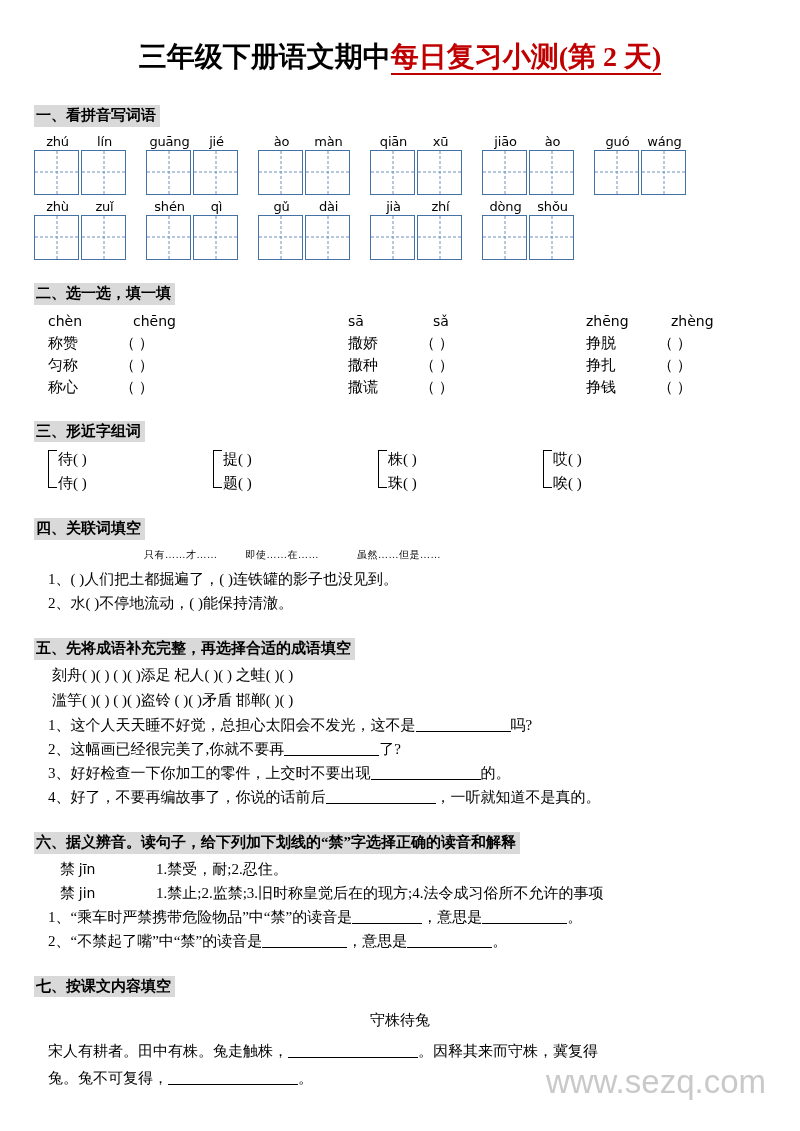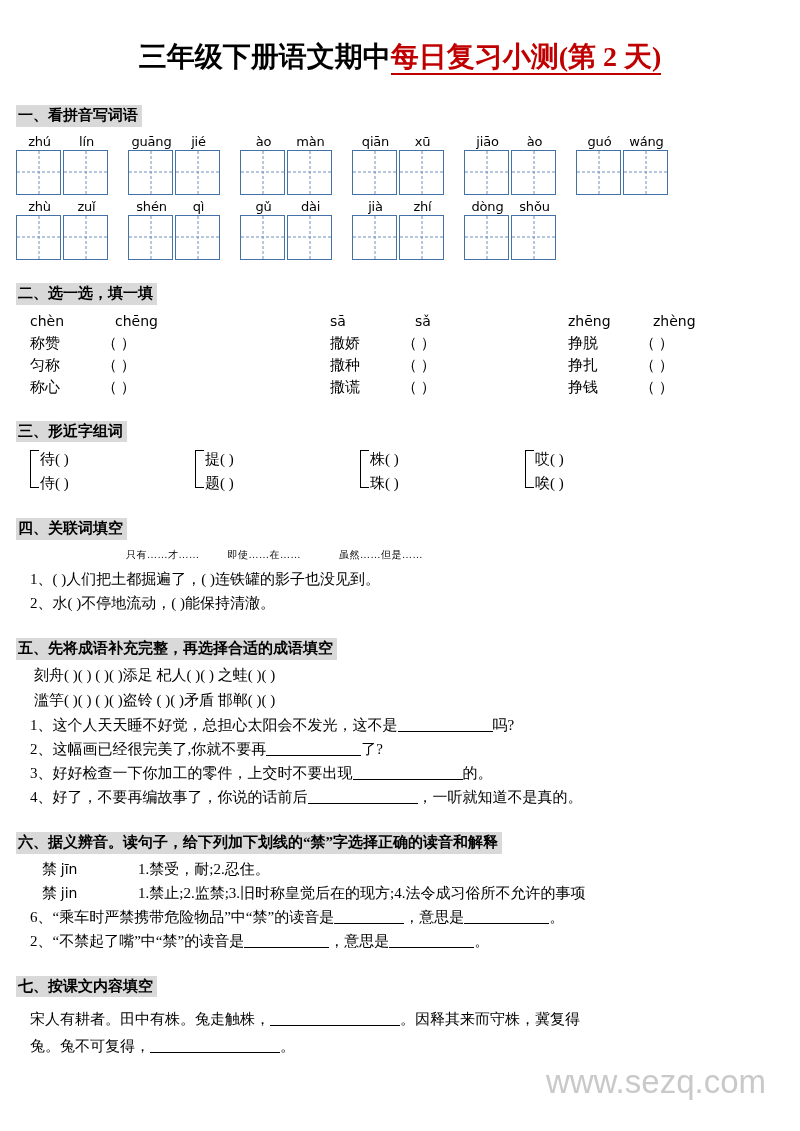--- a/index.html
+++ b/index.html
@@ -5,21 +5,21 @@
   * { box-sizing: border-box; }
   html, body { margin:0; padding:0; }
   body {
     width:800px; height:1131px;
     background:#ffffff;
     font-family:"Liberation Serif", "DejaVu Serif", serif;
     color:#000;
     position:relative;
     overflow:hidden;
   }
-  .page { position:relative; width:800px; height:1131px; padding:0 16px; }
+  .page { position:relative; width:800px; height:1131px; padding:0 34px; }
 
   
   .title-wrap { text-align:center; padding-top:38px; padding-bottom:6px; white-space:nowrap; }
   .title-black {
     font-size:28px; font-weight:bold; letter-spacing:0px;
     font-family:"Liberation Serif","DejaVu Serif",serif;
   }
   .title-red {
     font-size:28px; font-weight:bold; color:#c00000;
     border-bottom:2px solid #c00000; padding-bottom:1px;
@@ -383,29 +383,30 @@
     </div>
     <div class="s6-def">
       <div class="s6-key">
         <span>禁</span>
         <span class="pin">jin</span>
       </div>
       <div>1.禁止;2.监禁;3.旧时称皇觉后在的现方;4.法令成习俗所不允许的事项</div>
     </div>
 
     <div class="tl">
-      <span>6、“乘车时严禁携带危险物品”中“禁”的读音是</span><span class="u u-70"></span><span>，意思是</span><span class="u u-85"></span><span>。</span>
+      <span>1、“乘车时严禁携带危险物品”中“禁”的读音是</span><span class="u u-70"></span><span>，意思是</span><span class="u u-85"></span><span>。</span>
     </div>
     <div class="tl">
       <span>2、“不禁起了嘴”中“禁”的读音是</span><span class="u u-85"></span><span>，意思是</span><span class="u u-85"></span><span>。</span>
     </div>
   </div>
 
   <div>
     <div class="sec-head">七、按课文内容填空</div>
+    <div class="tl tl-center" style="margin-top:8px">守株待兔</div>
     <div class="tl" style="margin-top:6px;line-height:27px">
       <span>宋人有耕者。田中有株。兔走触株，</span><span class="u u-130"></span><span>。因释其来而守株，冀复得</span><br>
       <span>兔。兔不可复得，</span><span class="u u-130"></span><span>。</span>
     </div>
   </div>
 
   <div class="watermark">www.sezq.com</div>
 </div>
 
 </body></html>

